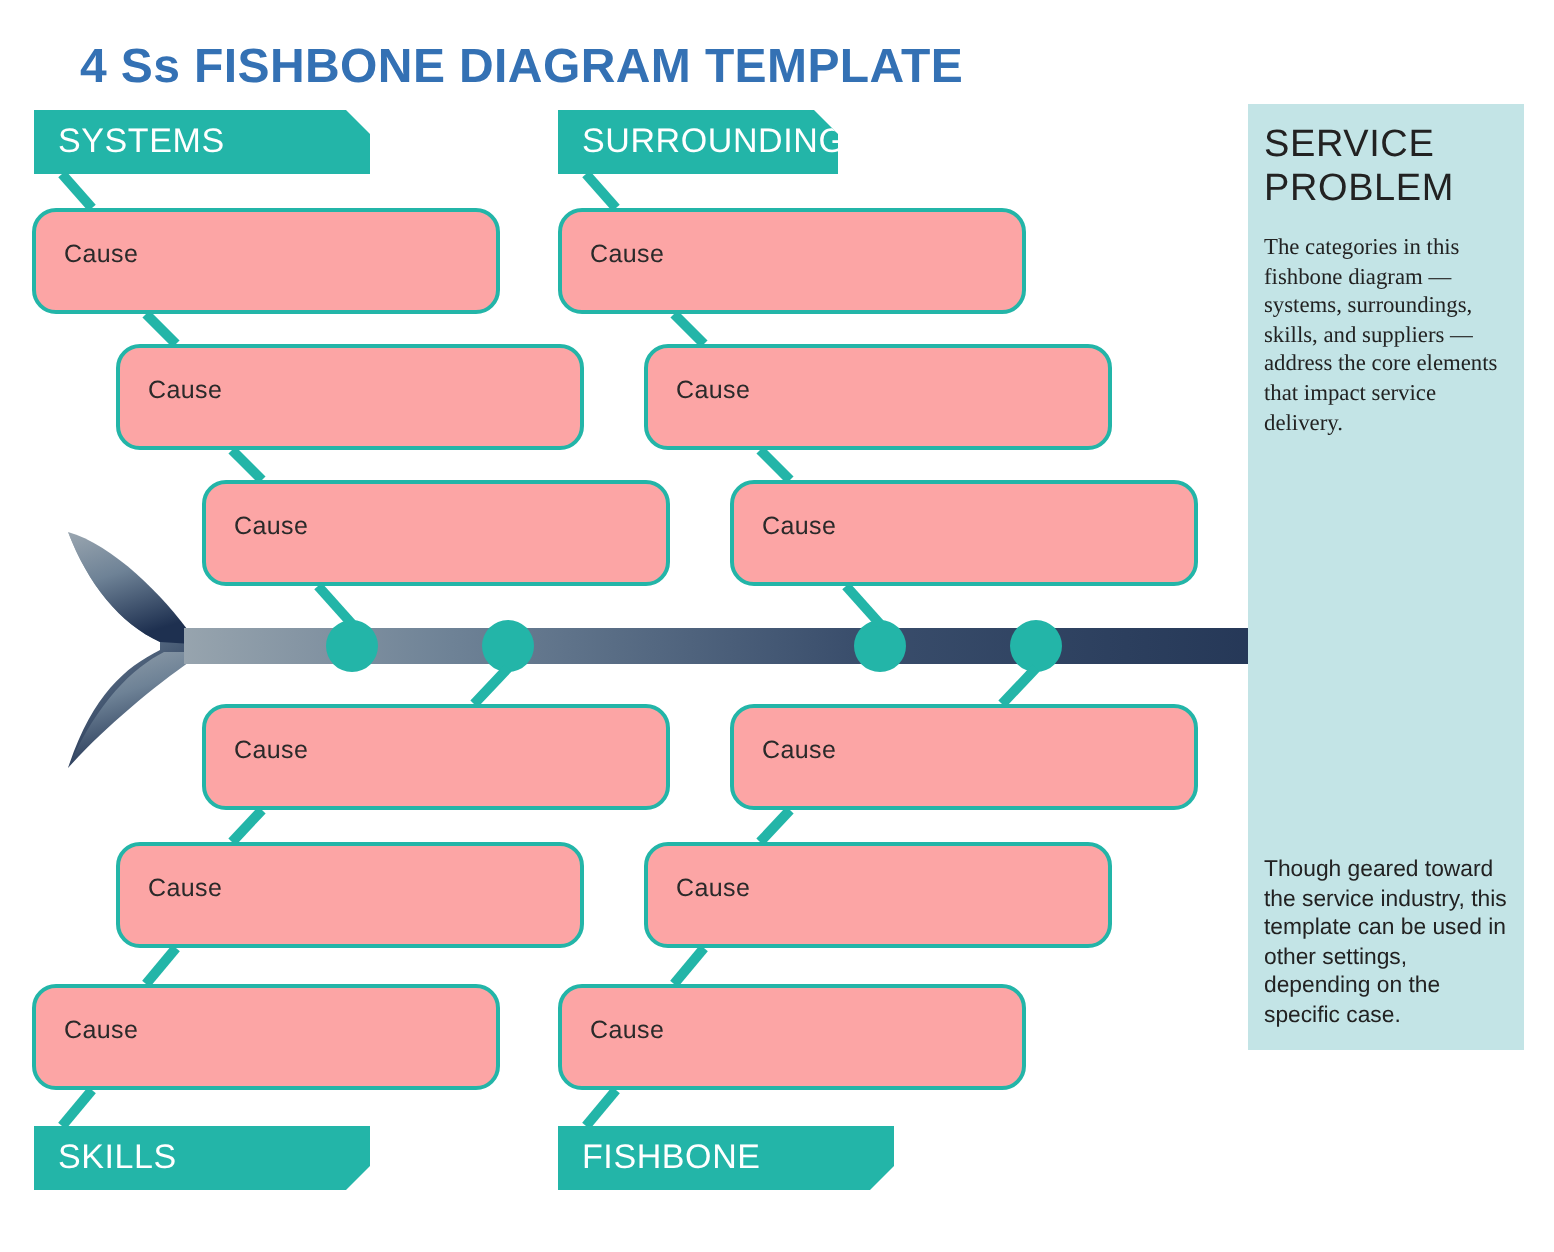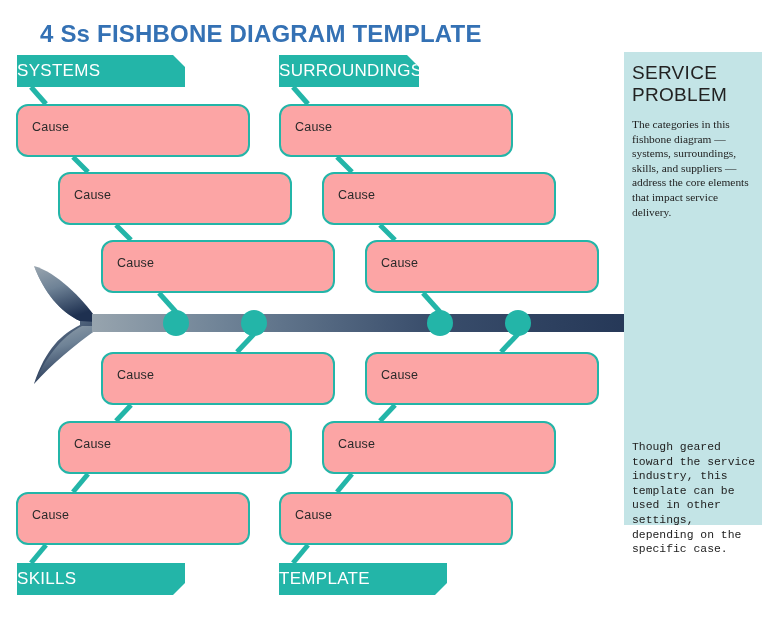--- a/index.html
+++ b/index.html
@@ -45,21 +45,21 @@
   
   .cat-label {
     position: absolute;
     box-sizing: border-box;
     background: #23B5A8;
     color: #ffffff;
     font-size: 17px;
     letter-spacing: 0.3px;
     display: flex;
     align-items: center;
-    padding-left: 0;
+    padding-left: 12px;
   }
   .cat-label.top {
     clip-path: polygon(0 0, calc(100% - 12px) 0, 100% 12px, 100% 100%, 0 100%);
   }
   .cat-label.bottom {
     clip-path: polygon(0 0, 100% 0, 100% calc(100% - 12px), calc(100% - 12px) 100%, 0 100%);
   }
 
   
   .cause-box {
@@ -99,21 +99,21 @@
   }
   .sidebar-para {
     position: absolute;
     left: 8px;
     width: 124px;
     font-size: 11.4px;
     line-height: 14.6px;
     color: #222222;
   }
   .sidebar-para.p1 { top: 65px; font-family: Liberation Serif, serif; }
-  .sidebar-para.p2 { top: 388px; font-family: Liberation Mono, monospace; }
+  .sidebar-para.p2 { top: 376px; }
 </style>
 </head>
 <body>
 
 <div id="root">
 
   <div class="page-title">4 Ss FISHBONE DIAGRAM TEMPLATE</div>
 
   <svg id="canvas" viewBox="0 0 777 626" xmlns="http://www.w3.org/2000/svg">
     <defs>
@@ -209,21 +209,21 @@
   <div class="cat-label top" style="left:17px;  top:55px;  width:168px; height:32px;">
     <span>SYSTEMS</span>
   </div>
   <div class="cat-label top" style="left:279px; top:55px;  width:140px; height:32px;">
     <span>SURROUNDINGS</span>
   </div>
   <div class="cat-label bottom" style="left:17px;  top:563px; width:168px; height:32px;align-items:center;">
     <span>SKILLS</span>
   </div>
   <div class="cat-label bottom" style="left:279px; top:563px; width:168px; height:32px;">
-    <span>TEMPLATE</span>
+    <span>FISHBONE</span>
   </div>
 
   <div class="cause-box" style="left:16px;  top:104px; width:234px; height:53px;">
     <span class="cause-text">Cause</span>
   </div>
   <div class="cause-box" style="left:58px;  top:172px; width:234px; height:53px;">
     <span class="cause-text">Cause</span>
   </div>
   <div class="cause-box" style="left:101px; top:240px; width:234px; height:53px;">
     <span class="cause-text">Cause</span>

